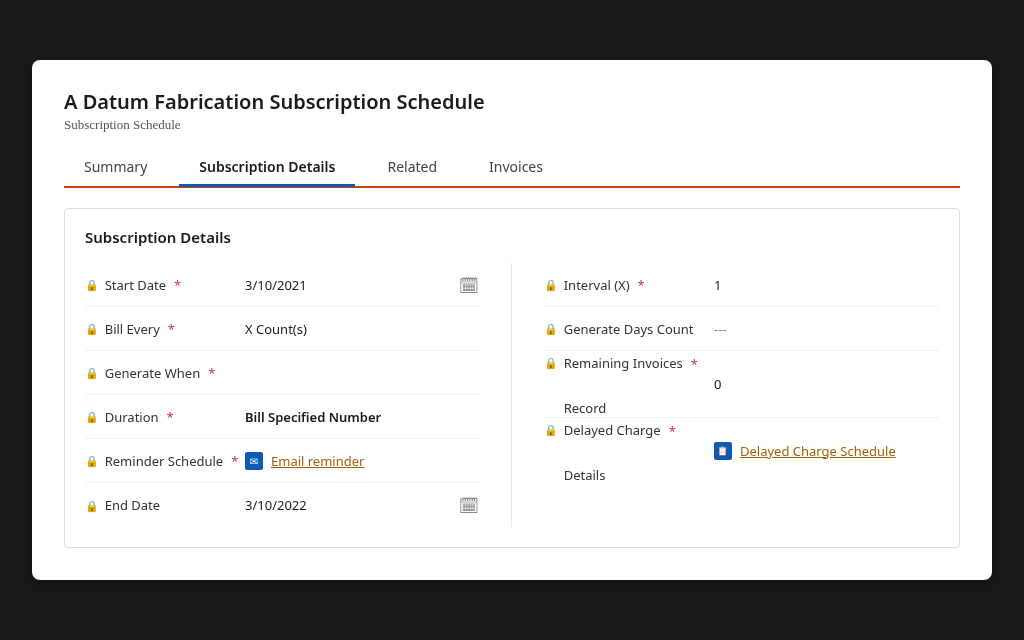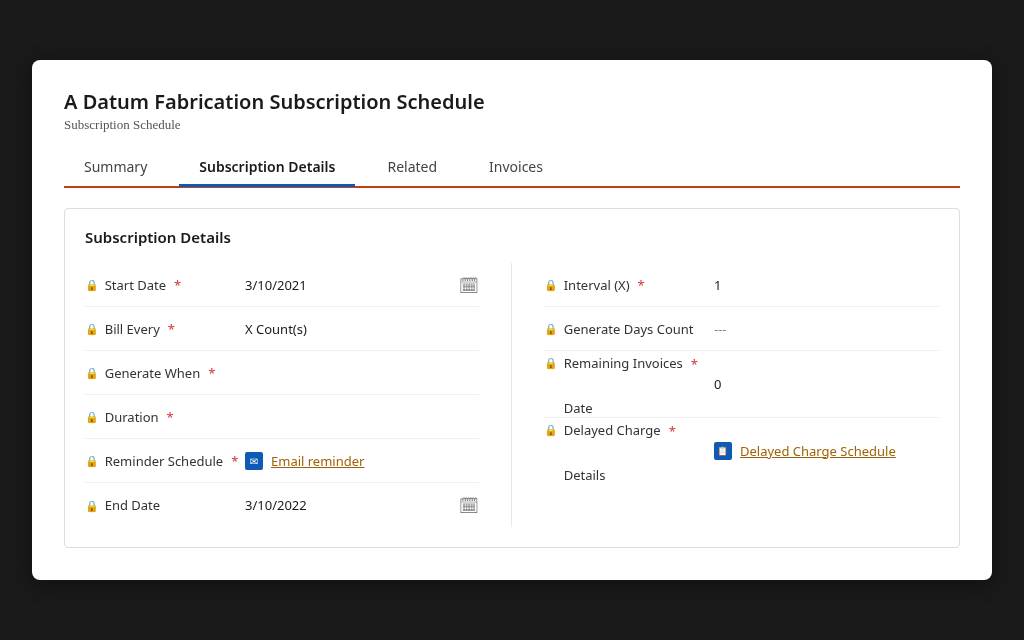--- a/index.html
+++ b/index.html
@@ -227,20 +227,23 @@
               <span class="field-required">*</span>
             </div>
           </div>
 
           <div class="field-row">
             <div class="field-label">
               <span class="lock-icon">🔒</span>
               <span>Duration</span>
               <span class="field-required">*</span>
             </div>
+            <div class="field-value bold">
+              <span>Bill Specified Number</span>
+            </div>
           </div>
 
           <div class="field-row">
             <div class="field-label">
               <span class="lock-icon">🔒</span>
               <span>Reminder Schedule</span>
               <span class="field-required">*</span>
             </div>
             <div class="field-value">
               <span class="email-icon">✉</span>
@@ -282,21 +285,21 @@
             <div class="field-value dash-value">
               <span>---</span>
             </div>
           </div>
 
           <div class="field-row">
             <div class="right-field-label multiline">
               <span class="lock-icon">🔒</span>
               <span class="multiline-label-text">
                 <span>Remaining Invoices</span>
-                <span>Date</span>
+                <span>Record</span>
               </span>
               <span class="field-required">*</span>
             </div>
             <div class="field-value">
               <span>0</span>
             </div>
           </div>
 
           <div class="field-row">
             <div class="right-field-label multiline">

